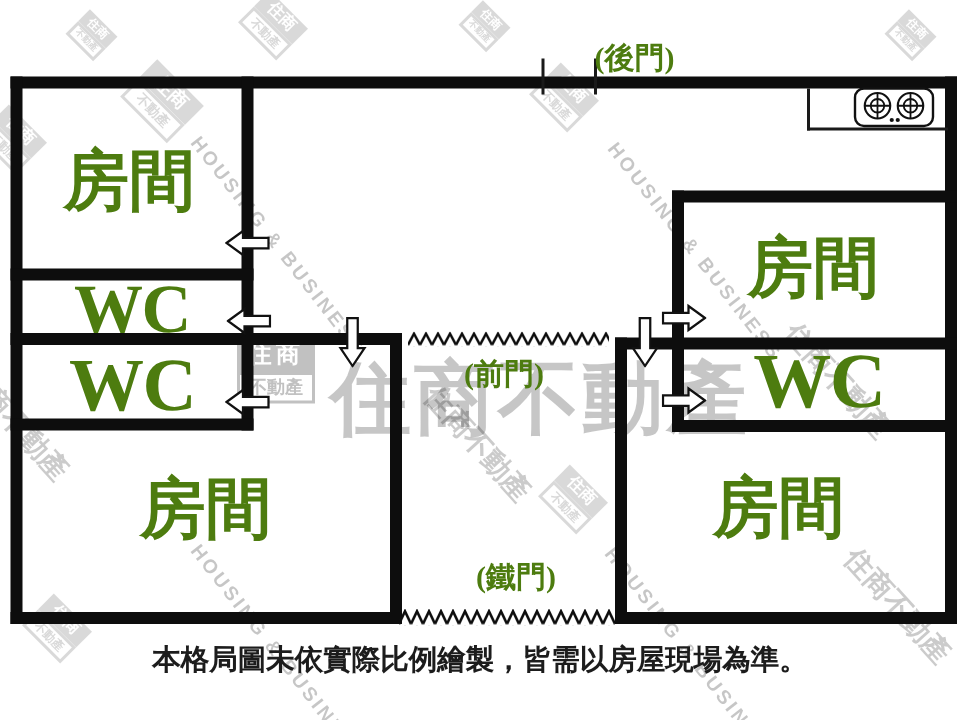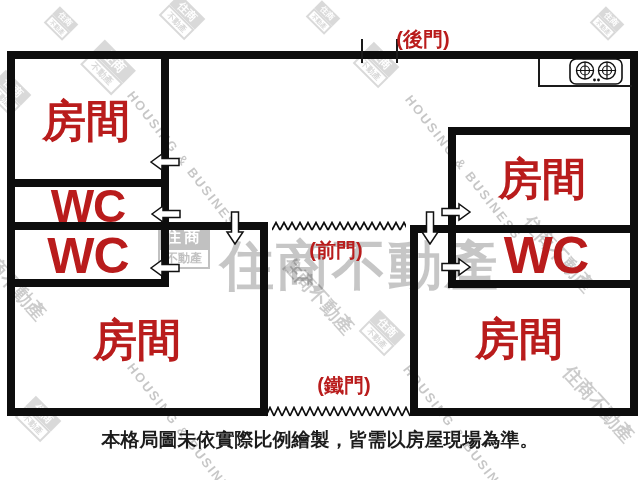--- a/index.html
+++ b/index.html
@@ -1,21 +1,21 @@
 <!DOCTYPE html>
 <html><head>
 <meta charset="utf-8">
 <style>
   html,body{margin:0;padding:0;background:#fff;}
   #canvas{position:relative;width:640px;height:480px;background:#fff;overflow:hidden;
           font-family:"Liberation Sans","DejaVu Sans",sans-serif;}
   .wall{position:absolute;background:#0d0d0d;z-index:3;}
   .thin{position:absolute;background:#1a1a1a;z-index:3;}
-  .lbl{position:absolute;transform:translate(-50%,-50%);font-weight:700;color:#b91c1c;
-       white-space:nowrap;z-index:5;line-height:1;}
+  .lbl{position:absolute;transform:translate(-50%,-50%);font-weight:700;color:#4d7c0f;
+       white-space:nowrap;z-index:5;line-height:1;font-family:Liberation Serif, serif;}
   .room-lbl{font-size:44px;}
   .wc-lbl{font-size:48px;letter-spacing:-1px;}
   .door-lbl{font-size:20px;}
   .arrow{position:absolute;z-index:6;}
   svg.fix{position:absolute;z-index:4;}
   .caption{position:absolute;left:0;top:427px;width:640px;text-align:center;
            font-size:19px;font-weight:700;color:#1c1c1c;z-index:5;}
   
   .wm{position:absolute;z-index:1;pointer-events:none;}
   .wm-en{font-size:13px;font-weight:600;letter-spacing:2px;color:#000;opacity:.22;

